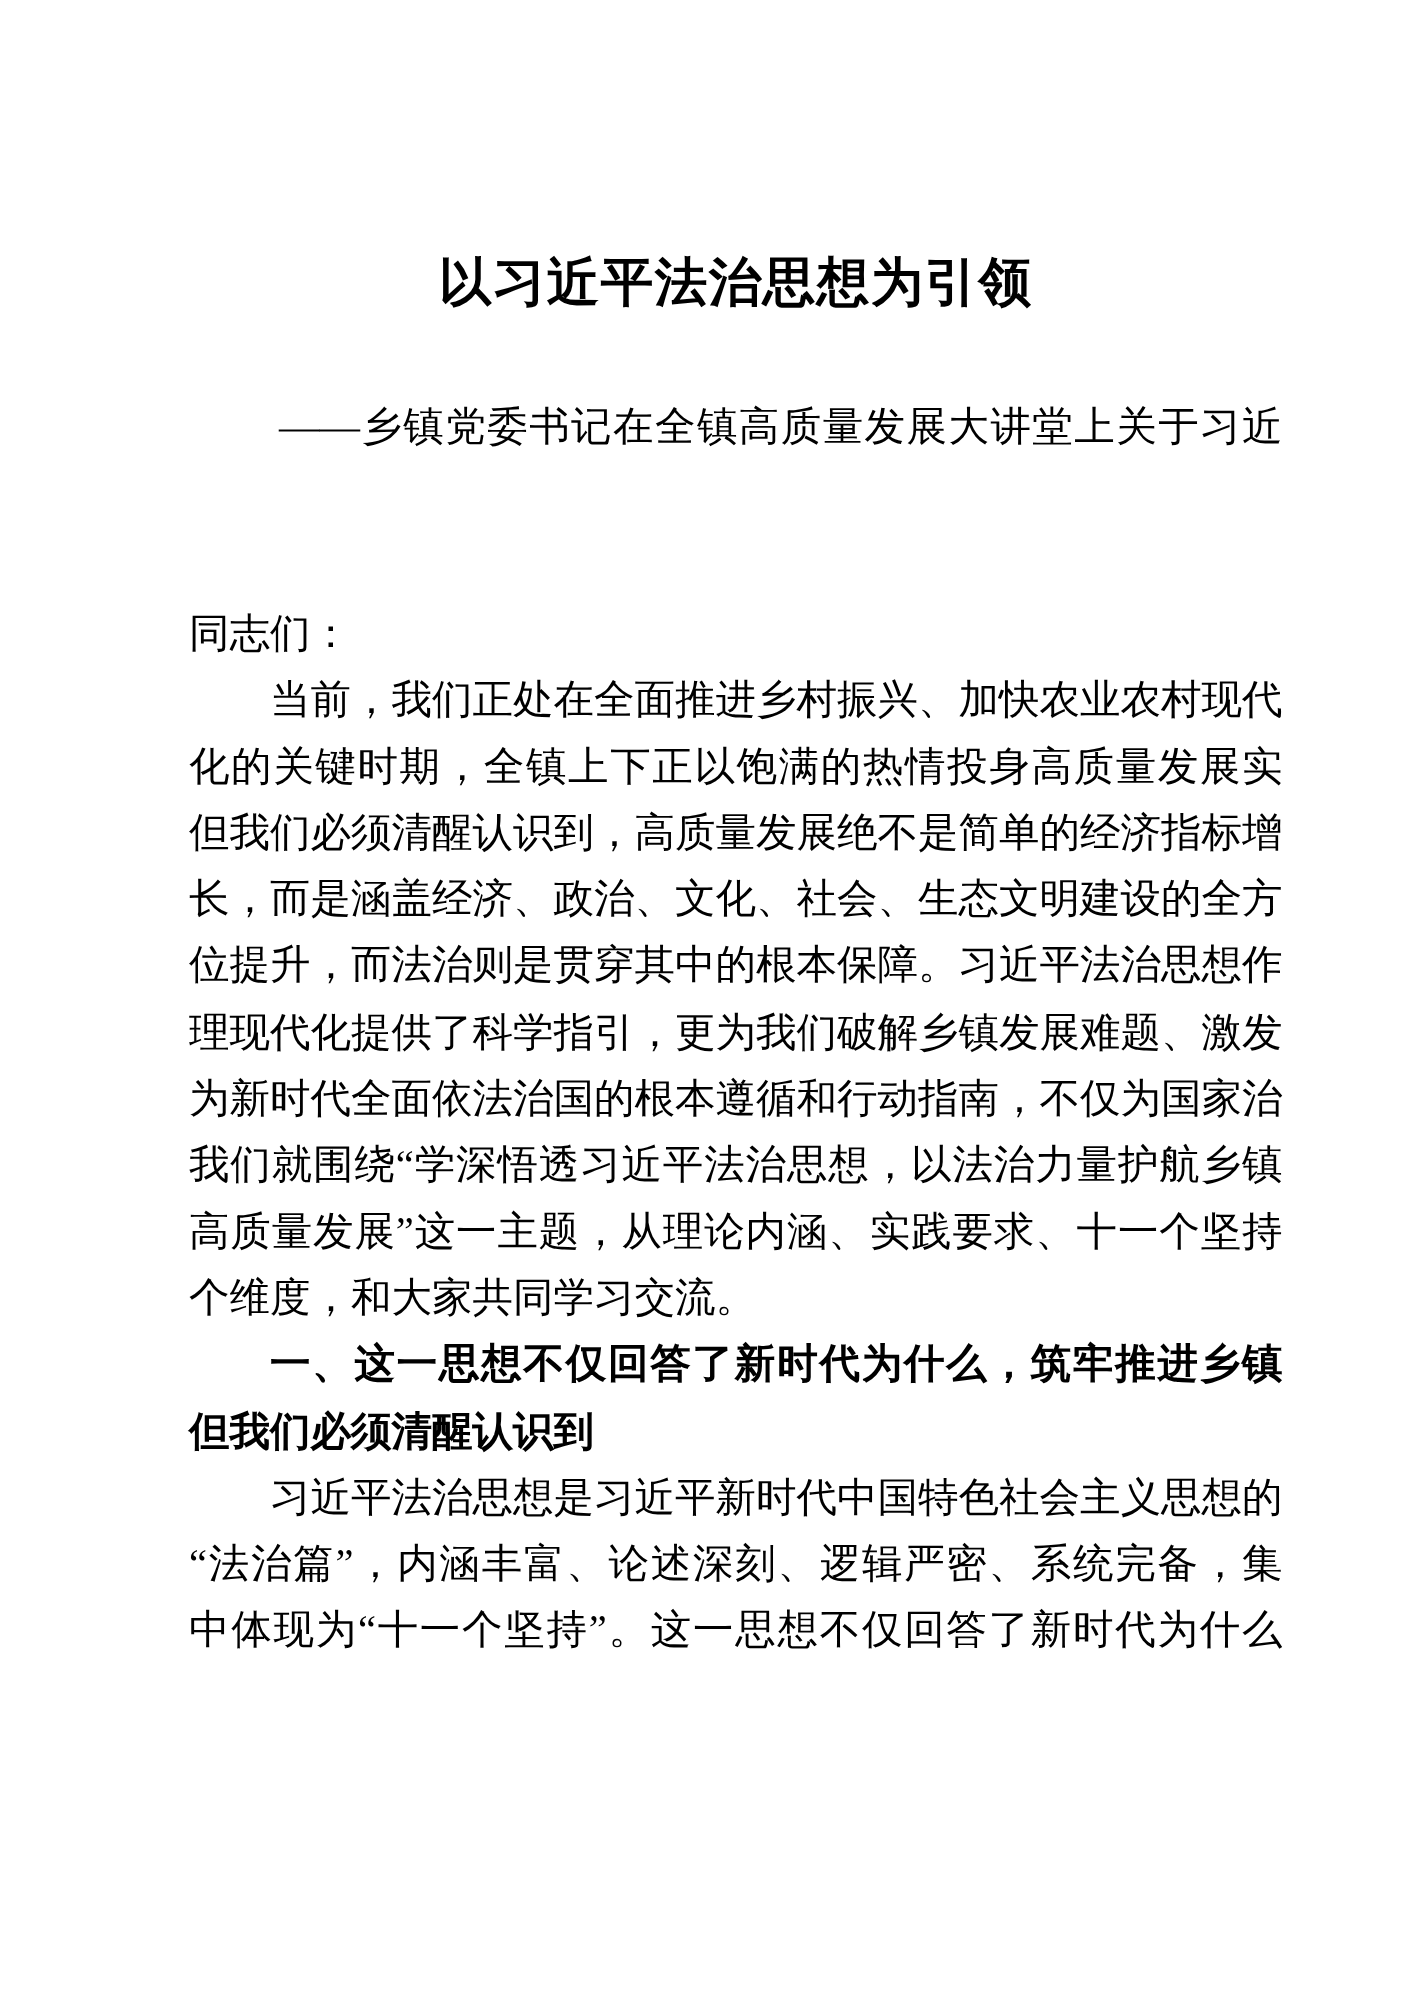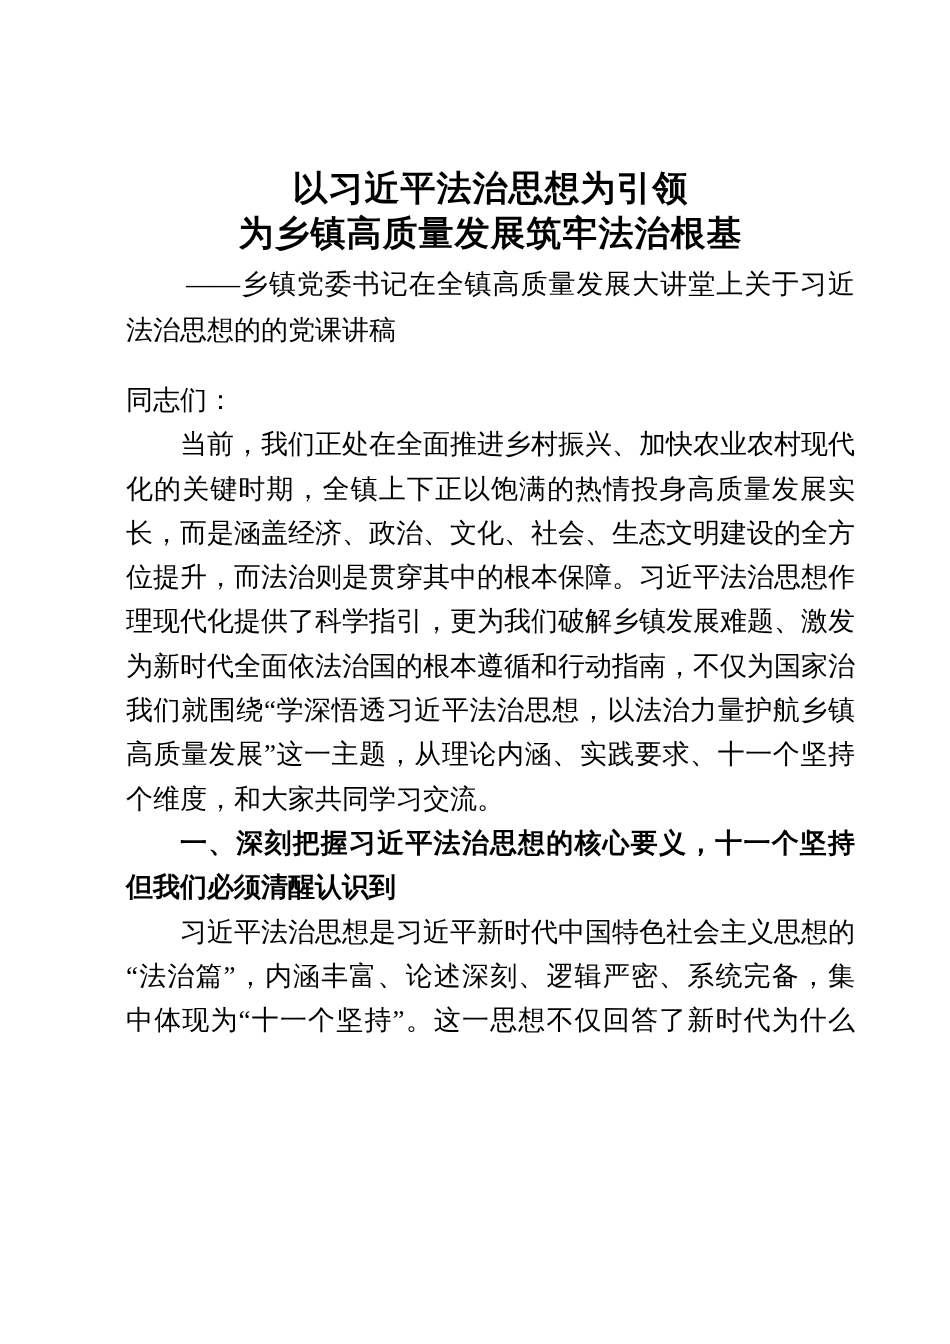--- a/index.html
+++ b/index.html
@@ -25,21 +25,21 @@
     letter-spacing: 1px;
   }
   .subtitle-block {
     position: absolute;
     left: 126px; top: 261px; width: 729px;
     font-size: 27px;
     line-height: 46px;
   }
   .body-blocks {
     position: absolute;
-    left: 126px; top: 378px; width: 729px;
+    left: 126px; top: 400px; width: 729px;
     font-size: 27px;
   }
   .line {
     height: 44.3px;
     line-height: 44.3px;
     white-space: nowrap;
   }
   .subtitle-block .line { height: 46px; line-height: 46px; }
   .fill {
     text-align: justify;
@@ -55,45 +55,44 @@
     font-weight: bold;
   }
 </style>
 </head>
 <body>
 
 <div class="page">
 
   <div class="title-block">
     <div class="title-line">以习近平法治思想为引领</div>
-    <div class="title-line">为乡镇高质量发展筑牢法治根基</div>
   </div>
 
   <div class="subtitle-block">
     <div class="line fill subtitle-indent">——乡镇党委书记在全镇高质量发展大讲堂上关于习近平</div>
-    <div class="line">法治思想的的党课讲稿</div>
   </div>
 
   <div class="body-blocks">
       <div class="block plain">
         <div class="line">同志们：</div>
       </div>
       <div class="block plain">
         <div class="line indent fill">当前，我们正处在全面推进乡村振兴、加快农业农村现代</div>
         <div class="line fill">化的关键时期，全镇上下正以饱满的热情投身高质量发展实践。</div>
+        <div class="line fill">但我们必须清醒认识到，高质量发展绝不是简单的经济指标增</div>
         <div class="line fill">长，而是涵盖经济、政治、文化、社会、生态文明建设的全方</div>
         <div class="line fill">位提升，而法治则是贯穿其中的根本保障。习近平法治思想作</div>
         <div class="line fill">理现代化提供了科学指引，更为我们破解乡镇发展难题、激发</div>
         <div class="line fill">为新时代全面依法治国的根本遵循和行动指南，不仅为国家治</div>
         <div class="line fill">我们就围绕“学深悟透习近平法治思想，以法治力量护航乡镇</div>
         <div class="line fill">高质量发展”这一主题，从理论内涵、实践要求、十一个坚持</div>
         <div class="line">个维度，和大家共同学习交流。</div>
       </div>
       <div class="block heading">
-        <div class="line indent fill">一、深刻把握习近平法治思想的核心要义，十一个坚持</div>
+        <div class="line indent fill">一、这一思想不仅回答了新时代为什么，筑牢推进乡镇</div>
         <div class="line">但我们必须清醒认识到</div>
       </div>
       <div class="block plain">
         <div class="line indent fill">习近平法治思想是习近平新时代中国特色社会主义思想的</div>
         <div class="line fill">“法治篇”，内涵丰富、论述深刻、逻辑严密、系统完备，集</div>
         <div class="line fill">中体现为“十一个坚持”。这一思想不仅回答了新时代为什么</div>
       </div>
     </div>
 
 </div>

